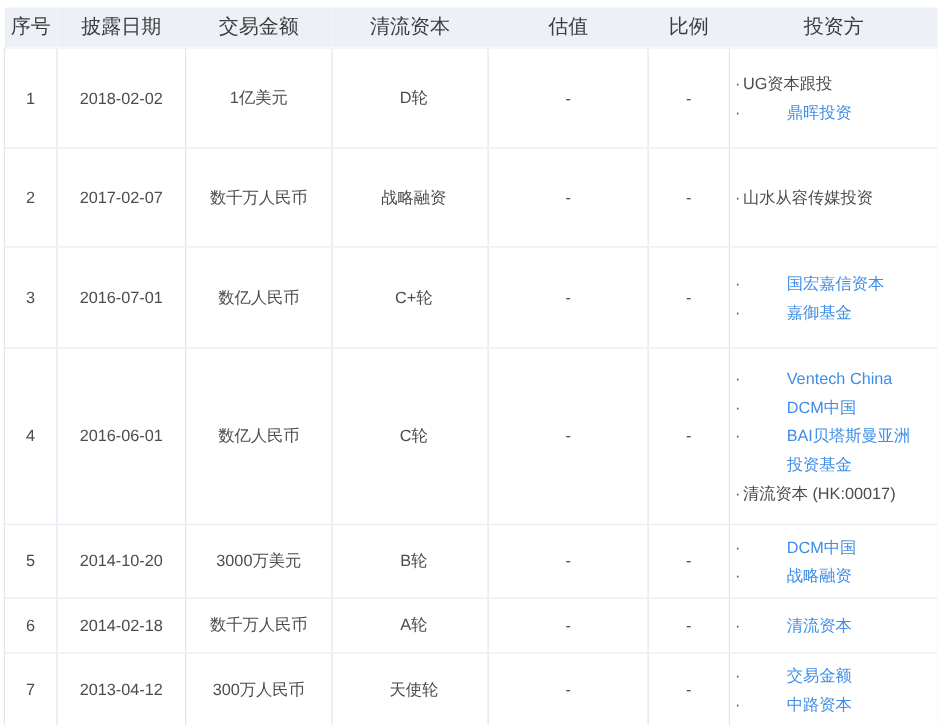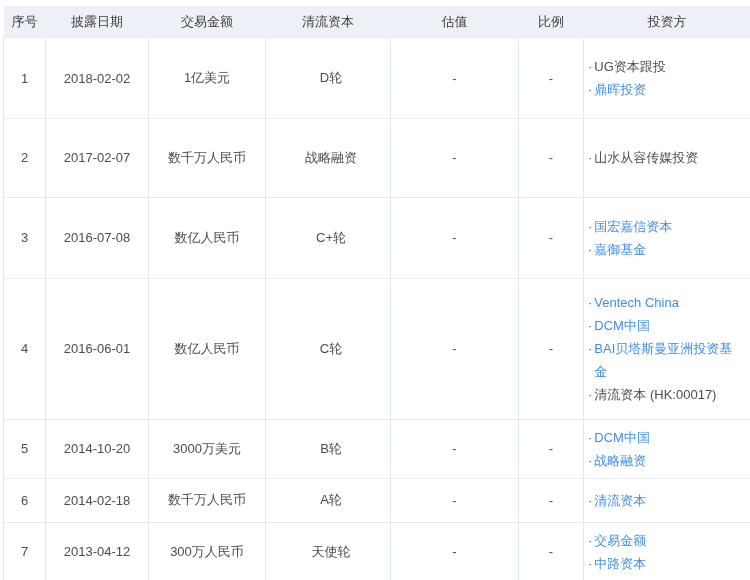--- a/index.html
+++ b/index.html
@@ -11,21 +11,21 @@
   }
   *{box-sizing:border-box;margin:0;padding:0;}
   html,body{width:750px;height:580px;overflow:hidden;background:#ffffff;
     font-family:"Liberation Sans","DejaVu Sans",sans-serif;font-size:13px;color:var(--text-color);}
   .table-wrap{margin:6px 0 0 3px;}
   table{border-collapse:collapse;table-layout:fixed;width:747px;}
   th{
     background:var(--header-bg);
     font-weight:400;color:#3d3d3d;
     height:32px;text-align:center;vertical-align:middle;
-    font-size:13px;
+    font-size:16px;
   }
   td{
     border-left:1px solid var(--border-v);
     border-bottom:1px solid var(--border-h);
     vertical-align:middle;
     background:#fff;
   }
   td:last-child{border-right:1px solid var(--border-v);}
   tbody tr:first-child td{border-top:1px solid #f0f4f8;}
   
@@ -35,21 +35,21 @@
   tbody tr:nth-child(4) td{height:141px;}
   tbody tr:nth-child(5) td{height:54px;}
   tbody tr:nth-child(6) td{height:44px;}
   tbody tr:nth-child(7) td{height:56px;}
   .c-center{text-align:center;}
   .c-round{text-align:center;padding-left:6px;}
   .c-investors{padding:6px 16px 6px 4px;}
   .inv-row{display:flex;align-items:flex-start;line-height:23px;}
   .inv-bullet{flex:0 0 auto;margin-right:2px;color:#555;}
   .inv-name{color:var(--text-color);word-break:break-all;}
-  a.inv-link{color:var(--link-color);text-decoration:none;cursor:pointer;word-break:break-all;}
+  a.inv-link{color:var(--link-color);text-decoration:none;cursor:pointer;word-break:break-all;margin-left:35px;}
 </style>
 </head>
 <body>
 
 <div class="table-wrap">
   <table>
     <colgroup>
       <col style="width:42px">
         <col style="width:103px">
         <col style="width:117px">
@@ -97,21 +97,21 @@
           <td class="c-center">-</td>
           <td class="c-investors">
             <div class="inv-row">
               <span class="inv-bullet">·</span>
               <span class="inv-name">山水从容传媒投资</span>
             </div>
           </td>
         </tr>
         <tr>
           <td class="c-center">3</td>
-          <td class="c-center">2016-07-08</td>
+          <td class="c-center">2016-07-01</td>
           <td class="c-center">数亿人民币</td>
           <td class="c-round">C+轮</td>
           <td class="c-center">-</td>
           <td class="c-center">-</td>
           <td class="c-investors">
             <div class="inv-row">
               <span class="inv-bullet">·</span>
               <a class="inv-link" href="#">国宏嘉信资本</a>
             </div>
             <div class="inv-row">

